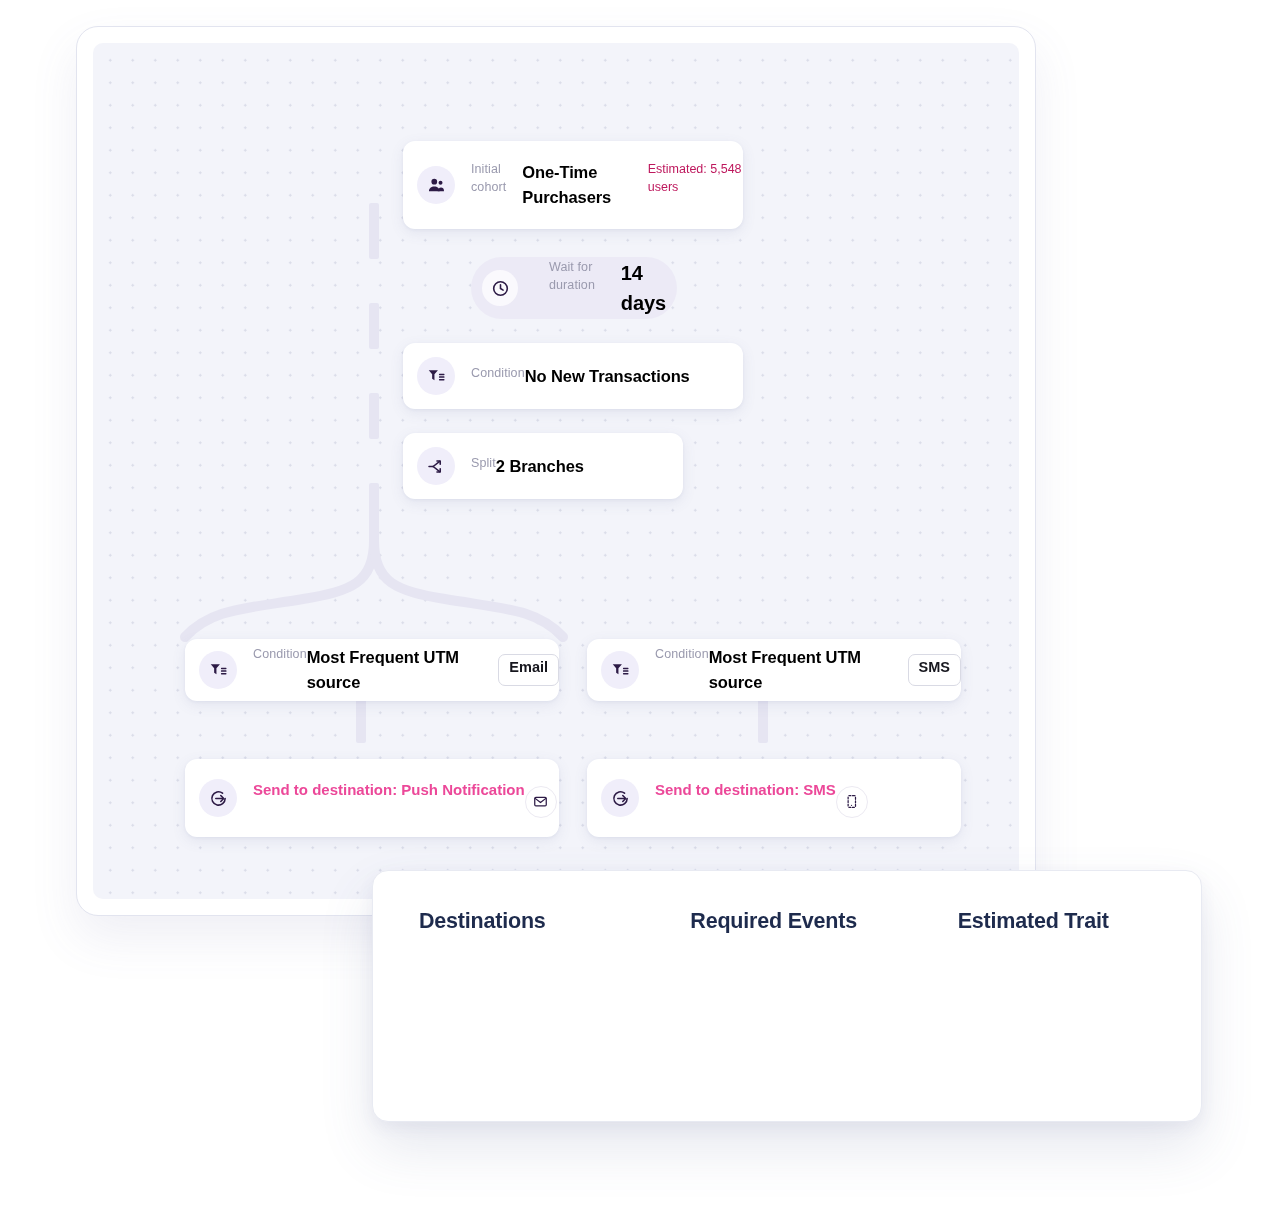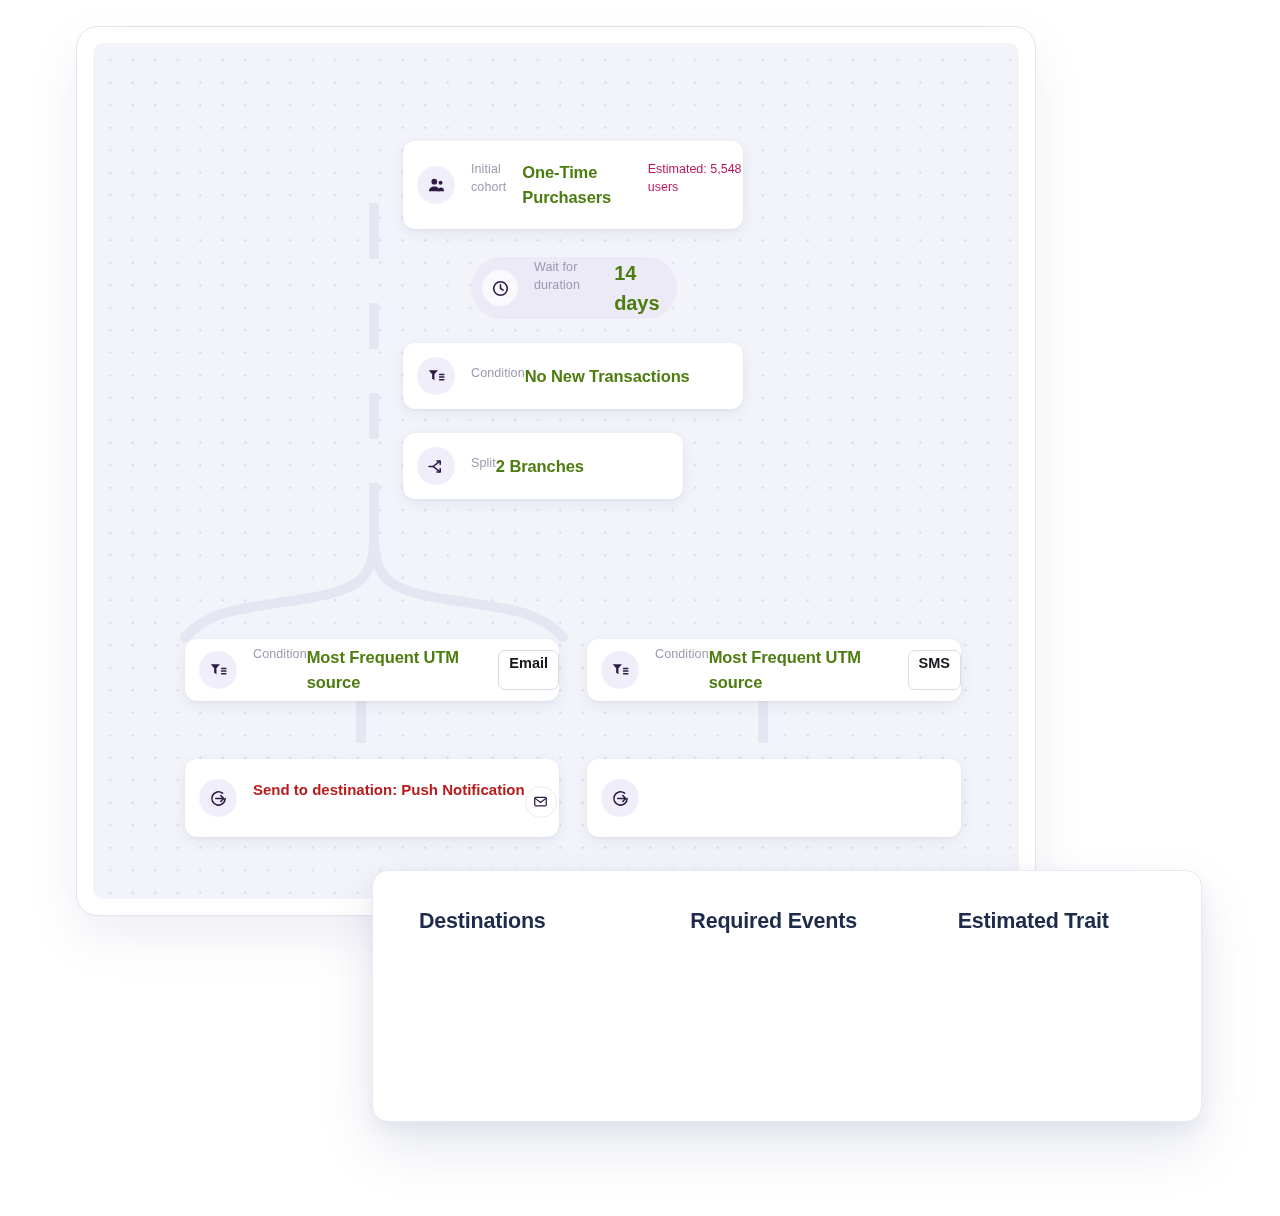--- a/index.html
+++ b/index.html
@@ -38,53 +38,53 @@
     display:flex;align-items:center;
   }
   .node-ico{
     flex:0 0 auto;width:38px;height:38px;border-radius:50%;
     background:#f0eefa;display:flex;align-items:center;justify-content:center;
     margin-left:14px;
   }
   .node-ico svg{display:block;}
   .node-body{margin-left:16px;display:flex;flex-direction:row;justify-content:center;}
   .node-label{font-size:12.5px;color:#9a9aae;line-height:1.45;letter-spacing:.1px;}
-  .node-title{font-size:16.5px;font-weight:700;color:#4d7c0f;line-height:1.5;letter-spacing:-.1px;}
+  .node-title{font-size:16.5px;font-weight:700;color:#000000;line-height:1.5;letter-spacing:-.1px;}
   .node-sub{font-size:12.5px;color:#be185d;line-height:1.45;}
 
   
   #node-cohort{left:310px;top:98px;width:340px;height:88px;}
   
   #node-wait{
     left:378px;top:214px;width:206px;height:62px;border-radius:31px;
-    background:#eceaf6;box-shadow:none;
+    background:#eceaf6;box-shadow:none;gap:15px;
   }
   #node-wait .node-ico{background:#faf9fd;width:36px;height:36px;margin-left:11px;}
   #node-wait .node-title{font-size:20px;}
   
   #node-condition{left:310px;top:300px;width:340px;height:66px;}
   #node-split{left:310px;top:390px;width:280px;height:66px;}
 
   
   .branch-node{height:62px;}
   #node-branch-left{left:92px;top:596px;width:374px;}
   #node-branch-right{left:494px;top:596px;width:374px;}
   .cond-row{display:flex;align-items:center;gap:9px;}
   .chip{
     display:inline-flex;align-items:center;justify-content:center;
     border:1.4px solid #d9dae4;border-radius:7px;background:#fff;
-    padding:3px 10px 16px;font-size:14.5px;font-weight:700;color:#16161d;
+    padding:3px 10px 8px;font-size:14.5px;font-weight:700;color:#16161d;
     line-height:1.3;
   }
 
   
   .dest-node{height:78px;align-items:center;}
   #node-dest-left{left:92px;top:716px;width:374px;}
   #node-dest-right{left:494px;top:716px;width:374px;}
-  .dest-title{font-size:15px;font-weight:700;color:#b91c1c;line-height:1.5;}
+  .dest-title{font-size:15px;font-weight:700;color:#ec4899;line-height:1.5;}
   .dest-badge{
     margin-top:7px;width:30px;height:30px;border-radius:50%;
     border:1.3px solid #eceaf2;background:#fff;
     display:flex;align-items:center;justify-content:center;
   }
 
   
   #table-panel{
     position:absolute;left:372px;top:870px;width:830px;height:252px;
     background:#ffffff;border:1.3px solid #e8eaf2;border-radius:16px;
@@ -246,20 +246,29 @@
     </div>
 
     <div class="node dest-node" id="node-dest-right">
       <div class="node-ico">
         <svg width="19" height="19" viewBox="0 0 24 24" fill="none" stroke="#2d1b46" stroke-width="2" stroke-linecap="round" stroke-linejoin="round">
           <path d="M20.4 12a8.4 8.4 0 1 1-3.3-6.7"></path>
           <path d="M8.6 12h9.6"></path>
           <path d="M14.9 8.2 18.5 12l-3.6 3.8"></path>
         </svg>
       </div>
+      <div class="node-body">
+        <span class="dest-title">Send to destination: SMS</span>
+        <span class="dest-badge">
+          <svg width="15" height="15" viewBox="0 0 24 24" fill="none" stroke="#2d1b46" stroke-width="2" stroke-linecap="round" stroke-linejoin="round">
+            <path d="M16.6 2.6H8.4a1.8 1.8 0 0 0-1.8 1.8v15.2a1.8 1.8 0 0 0 1.8 1.8h8.2a1.8 1.8 0 0 0 1.8-1.8V4.4a1.8 1.8 0 0 0-1.8-1.8z" stroke-dasharray="3 2.6"></path>
+            <path d="M12 18.1h.01"></path>
+          </svg>
+        </span>
+      </div>
     </div>
 
   </div>
 </div>
 
 <div id="table-panel">
   <div id="table-head">
     <div class="th col-0">Destinations</div>
     <div class="th col-1">Required Events</div>
     <div class="th col-2">Estimated Trait</div>

